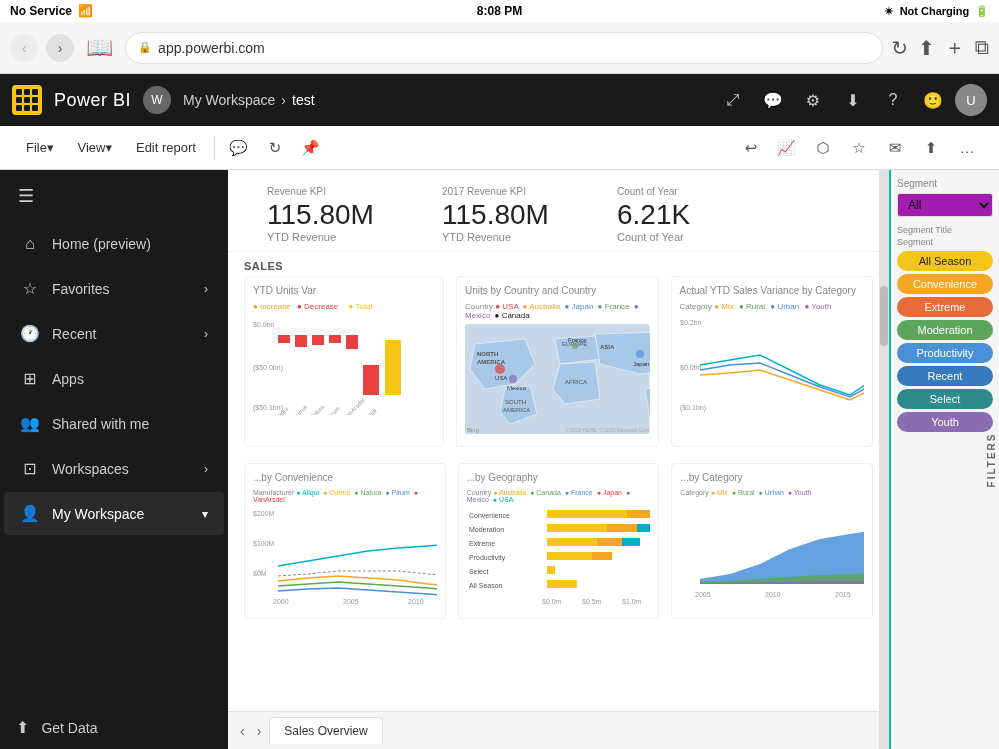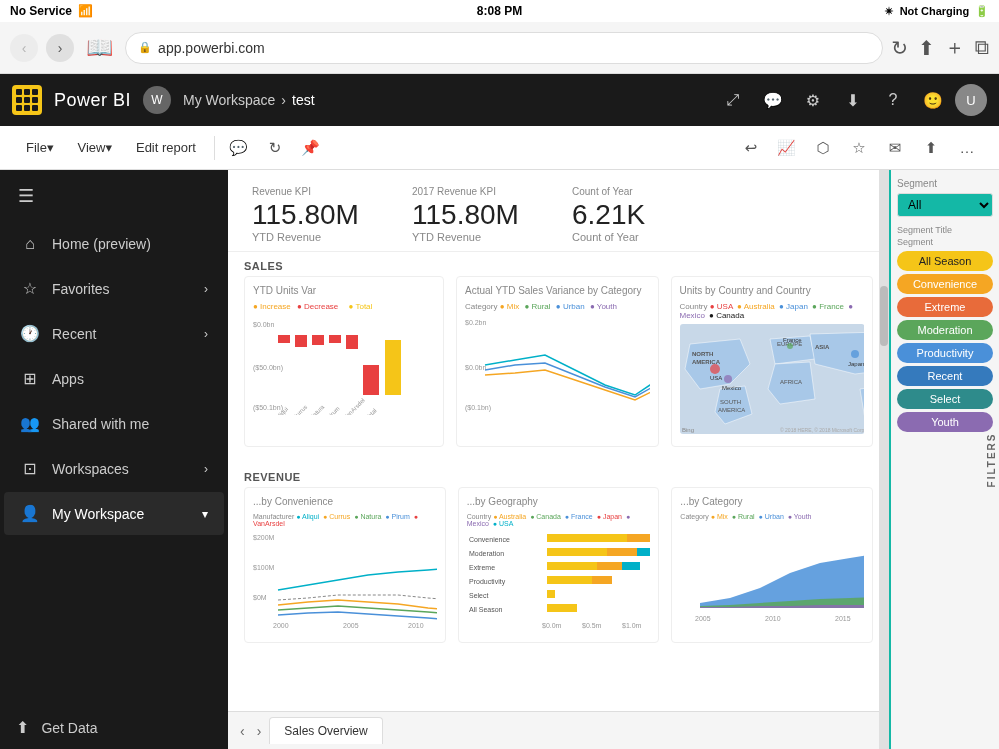--- a/index.html
+++ b/index.html
@@ -192,28 +192,28 @@
       position: relative;
     }
 
     
     .kpi-row {
       display: flex;
       padding: 16px 24px 8px;
       gap: 40px;
       border-bottom: 1px solid #eee;
     }
-    .kpi-card { min-width: 120px; }
+    .kpi-card { min-width: 120px; margin-left: 15px; }
     .kpi-label { font-size: 10px; color: #888; margin-bottom: 2px; }
     .kpi-value { font-size: 28px; font-weight: 400; color: #222; }
     .kpi-sub { font-size: 11px; color: #888; }
     .segment-dropdown {
       width: 100%; padding: 3px 6px;
       font-size: 12px; border: 1px solid #ddd;
-      border-radius: 3px; background: #14b8a6; margin-bottom: 8px;
+      border-radius: 3px; background: #a21caf; margin-bottom: 8px;
     }
     .segment-chip {
       display: block;
       width: 100%; margin-bottom: 3px;
       padding: 4px 8px;
       border-radius: 12px;
       font-size: 11px; color: #fff; text-align: center;
       cursor: pointer;
     }
     .chip-yellow { background: #f5c518; color: #222; }
@@ -480,20 +480,70 @@
             <text x="25" y="105" font-size="6" fill="#999" transform="rotate(-45,25,105)">Aliqui</text>
             <text x="42" y="105" font-size="6" fill="#999" transform="rotate(-45,42,105)">Currus</text>
             <text x="59" y="105" font-size="6" fill="#999" transform="rotate(-45,59,105)">Natura</text>
             <text x="76" y="105" font-size="6" fill="#999" transform="rotate(-45,76,105)">Pirum</text>
             <text x="93" y="105" font-size="6" fill="#999" transform="rotate(-45,93,105)">VanArsdel</text>
             <text x="115" y="105" font-size="6" fill="#999" transform="rotate(-45,115,105)">Total</text>
           </svg>
         </div>
 
         <div class="chart-box" style="flex:1;">
+          <div class="chart-title">Units by Country and Country</div>
+          <div style="font-size:8px; color:#888; margin-bottom:4px;">
+            Country
+            <span style="color:#e84040;">● USA</span>
+            <span style="color:#f5a623; margin-left:2px;">● Australia</span>
+            <span style="color:#4a90d9; margin-left:2px;">● Japan</span>
+            <span style="color:#5ba65b; margin-left:2px;">● France</span>
+            <span style="color:#8b6bb1; margin-left:2px;">● Mexico</span>
+            <span style="color:#1a1a1a; margin-left:2px;">● Canada</span>
+          </div>
+          <svg width="100%" height="110">
+
+            <rect x="0" y="0" width="100%" height="110" fill="#c8d8e8" rx="3"></rect>
+
+            <path d="M 10,20 L 60,15 L 70,40 L 50,60 L 20,65 L 5,45 Z" fill="#a8c8e8" stroke="#fff" stroke-width="0.5"></path>
+
+            <path d="M 40,65 L 65,62 L 72,90 L 45,100 L 35,88 Z" fill="#a8c8e8" stroke="#fff" stroke-width="0.5"></path>
+
+            <path d="M 90,15 L 130,12 L 135,35 L 95,40 Z" fill="#a8c8e8" stroke="#fff" stroke-width="0.5"></path>
+
+            <path d="M 95,40 L 130,38 L 135,75 L 100,80 L 88,65 Z" fill="#a8c8e8" stroke="#fff" stroke-width="0.5"></path>
+
+            <path d="M 130,10 L 200,8 L 215,45 L 175,50 L 135,40 Z" fill="#a8c8e8" stroke="#fff" stroke-width="0.5"></path>
+
+            <path d="M 180,65 L 215,60 L 225,90 L 185,95 Z" fill="#a8c8e8" stroke="#fff" stroke-width="0.5"></path>
+
+            <text x="12" y="32" font-size="6" fill="#555" font-weight="bold">NORTH</text>
+            <text x="12" y="40" font-size="6" fill="#555" font-weight="bold">AMERICA</text>
+            <text x="40" y="80" font-size="6" fill="#555">SOUTH</text>
+            <text x="38" y="88" font-size="6" fill="#555">AMERICA</text>
+            <text x="135" y="25" font-size="6" fill="#555" font-weight="bold">ASIA</text>
+            <text x="100" y="60" font-size="6" fill="#555">AFRICA</text>
+            <text x="97" y="22" font-size="6" fill="#555">EUROPE</text>
+
+            <circle cx="35" cy="45" r="5" fill="#e84040" opacity="0.7"></circle>
+            <text x="30" y="56" font-size="6" fill="#333">USA</text>
+            <circle cx="48" cy="55" r="4" fill="#8b6bb1" opacity="0.7"></circle>
+            <text x="42" y="66" font-size="6" fill="#333">Mexico</text>
+            <circle cx="175" cy="30" r="4" fill="#4a90d9" opacity="0.7"></circle>
+            <text x="168" y="42" font-size="6" fill="#333">Japan</text>
+            <circle cx="110" cy="22" r="3" fill="#5ba65b" opacity="0.7"></circle>
+            <text x="103" y="18" font-size="6" fill="#333">France</text>
+            <circle cx="195" cy="75" r="4" fill="#f5a623" opacity="0.7"></circle>
+
+            <text x="2" y="108" font-size="6" fill="#888">Bing</text>
+            <text x="100" y="108" font-size="5" fill="#aaa">© 2018 HERE, © 2018 Microsoft Corp</text>
+          </svg>
+        </div>
+
+        <div class="chart-box" style="flex:1;">
           <div class="chart-title">Actual YTD Sales Variance by Category</div>
           <div style="font-size:8px; color:#888; margin-bottom:4px;">
             Category
             <span style="color:#f5a623;">● Mix</span>
             <span style="color:#5ba65b; margin-left:3px;">● Rural</span>
             <span style="color:#4a90d9; margin-left:3px;">● Urban</span>
             <span style="color:#8b6bb1; margin-left:3px;">● Youth</span>
           </div>
           <svg width="100%" height="100">
             <text x="0" y="10" font-size="7" fill="#999">$0.2bn</text>
@@ -504,73 +554,22 @@
 
             <polyline points="20,55 50,50 80,48 110,60 140,72 170,82 200,65 230,58 260,62" fill="none" stroke="#4a90d9" stroke-width="1.5"></polyline>
 
             <polyline points="20,60 50,58 80,55 110,65 140,75 170,85 200,70 230,65 260,68" fill="none" stroke="#f5a623" stroke-width="1.5"></polyline>
 
             <text x="15" y="105" font-size="7" fill="#999">2000</text>
             <text x="100" y="105" font-size="7" fill="#999">2010</text>
             <text x="220" y="105" font-size="7" fill="#999">2020</text>
           </svg>
         </div>
-
-        <div class="chart-box" style="flex:1;">
-          <div class="chart-title">Units by Country and Country</div>
-          <div style="font-size:8px; color:#888; margin-bottom:4px;">
-            Country
-            <span style="color:#e84040;">● USA</span>
-            <span style="color:#f5a623; margin-left:2px;">● Australia</span>
-            <span style="color:#4a90d9; margin-left:2px;">● Japan</span>
-            <span style="color:#5ba65b; margin-left:2px;">● France</span>
-            <span style="color:#8b6bb1; margin-left:2px;">● Mexico</span>
-            <span style="color:#1a1a1a; margin-left:2px;">● Canada</span>
-          </div>
-          <svg width="100%" height="110">
-
-            <rect x="0" y="0" width="100%" height="110" fill="#c8d8e8" rx="3"></rect>
-
-            <path d="M 10,20 L 60,15 L 70,40 L 50,60 L 20,65 L 5,45 Z" fill="#a8c8e8" stroke="#fff" stroke-width="0.5"></path>
-
-            <path d="M 40,65 L 65,62 L 72,90 L 45,100 L 35,88 Z" fill="#a8c8e8" stroke="#fff" stroke-width="0.5"></path>
-
-            <path d="M 90,15 L 130,12 L 135,35 L 95,40 Z" fill="#a8c8e8" stroke="#fff" stroke-width="0.5"></path>
-
-            <path d="M 95,40 L 130,38 L 135,75 L 100,80 L 88,65 Z" fill="#a8c8e8" stroke="#fff" stroke-width="0.5"></path>
-
-            <path d="M 130,10 L 200,8 L 215,45 L 175,50 L 135,40 Z" fill="#a8c8e8" stroke="#fff" stroke-width="0.5"></path>
-
-            <path d="M 180,65 L 215,60 L 225,90 L 185,95 Z" fill="#a8c8e8" stroke="#fff" stroke-width="0.5"></path>
-
-            <text x="12" y="32" font-size="6" fill="#555" font-weight="bold">NORTH</text>
-            <text x="12" y="40" font-size="6" fill="#555" font-weight="bold">AMERICA</text>
-            <text x="40" y="80" font-size="6" fill="#555">SOUTH</text>
-            <text x="38" y="88" font-size="6" fill="#555">AMERICA</text>
-            <text x="135" y="25" font-size="6" fill="#555" font-weight="bold">ASIA</text>
-            <text x="100" y="60" font-size="6" fill="#555">AFRICA</text>
-            <text x="97" y="22" font-size="6" fill="#555">EUROPE</text>
-
-            <circle cx="35" cy="45" r="5" fill="#e84040" opacity="0.7"></circle>
-            <text x="30" y="56" font-size="6" fill="#333">USA</text>
-            <circle cx="48" cy="55" r="4" fill="#8b6bb1" opacity="0.7"></circle>
-            <text x="42" y="66" font-size="6" fill="#333">Mexico</text>
-            <circle cx="175" cy="30" r="4" fill="#4a90d9" opacity="0.7"></circle>
-            <text x="168" y="42" font-size="6" fill="#333">Japan</text>
-            <circle cx="110" cy="22" r="3" fill="#5ba65b" opacity="0.7"></circle>
-            <text x="103" y="18" font-size="6" fill="#333">France</text>
-            <circle cx="195" cy="75" r="4" fill="#f5a623" opacity="0.7"></circle>
-
-            <text x="2" y="108" font-size="6" fill="#888">Bing</text>
-            <text x="100" y="108" font-size="5" fill="#aaa">© 2018 HERE, © 2018 Microsoft Corp</text>
-          </svg>
-        </div>
       </div>
 
-      <div class="section-header">REVENUE</div>
 
       <div class="revenue-charts charts-row">
 
         <div class="chart-box" style="flex:1;">
           <div class="chart-title">...by Convenience</div>
           <div style="font-size:7px; color:#888; margin-bottom:3px;">
             Manufacturer
             <span style="color:#00b0c8;">● Aliqui</span>
             <span style="color:#f5a623; margin-left:2px;">● Currus</span>
             <span style="color:#5ba65b; margin-left:2px;">● Natura</span>

